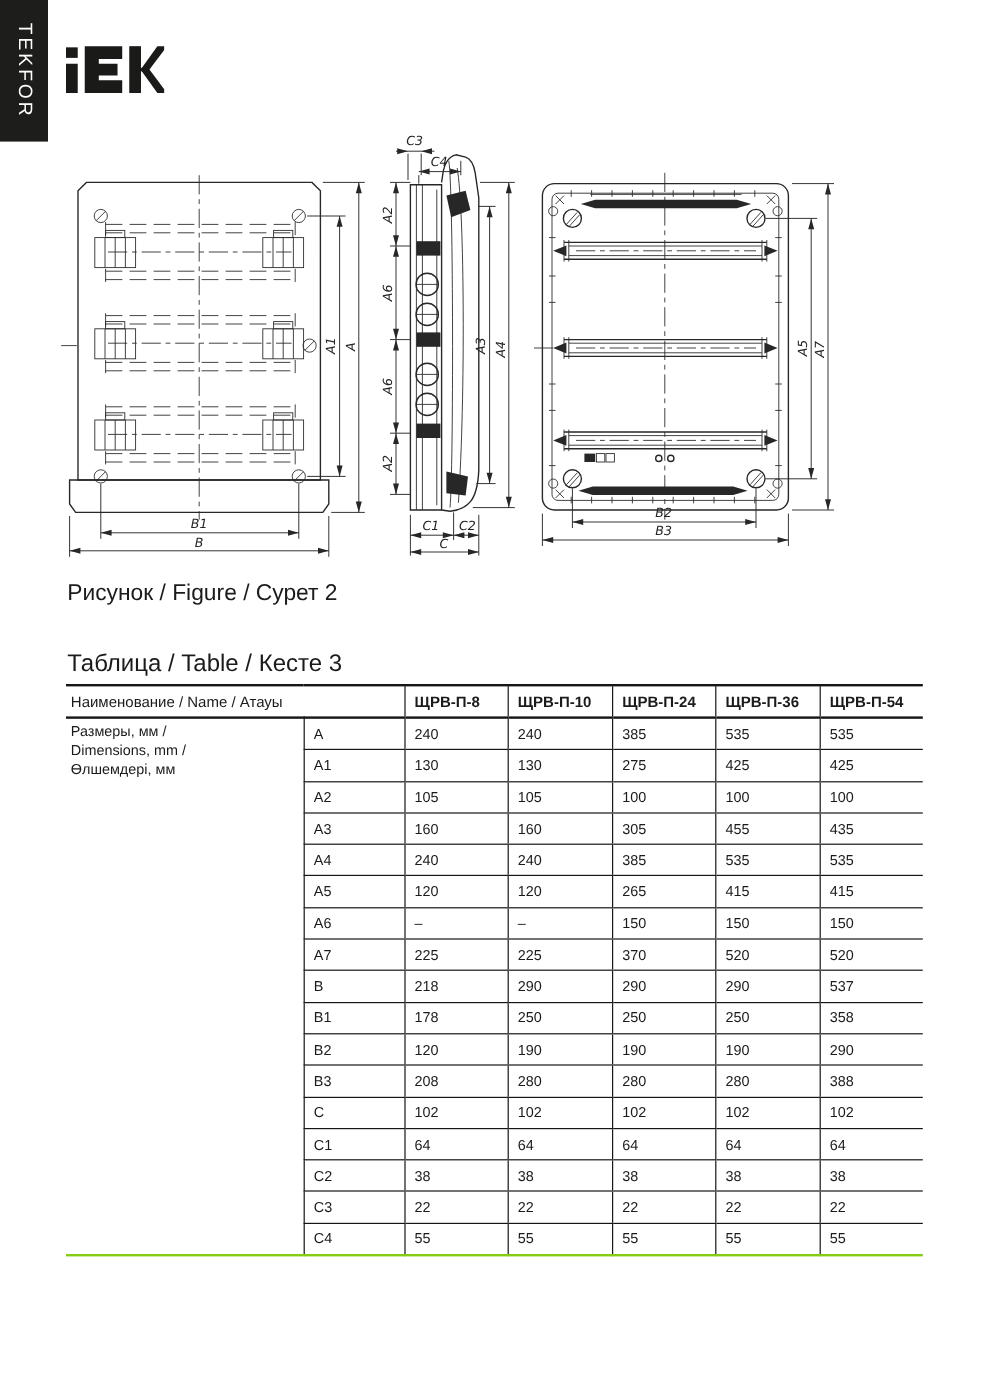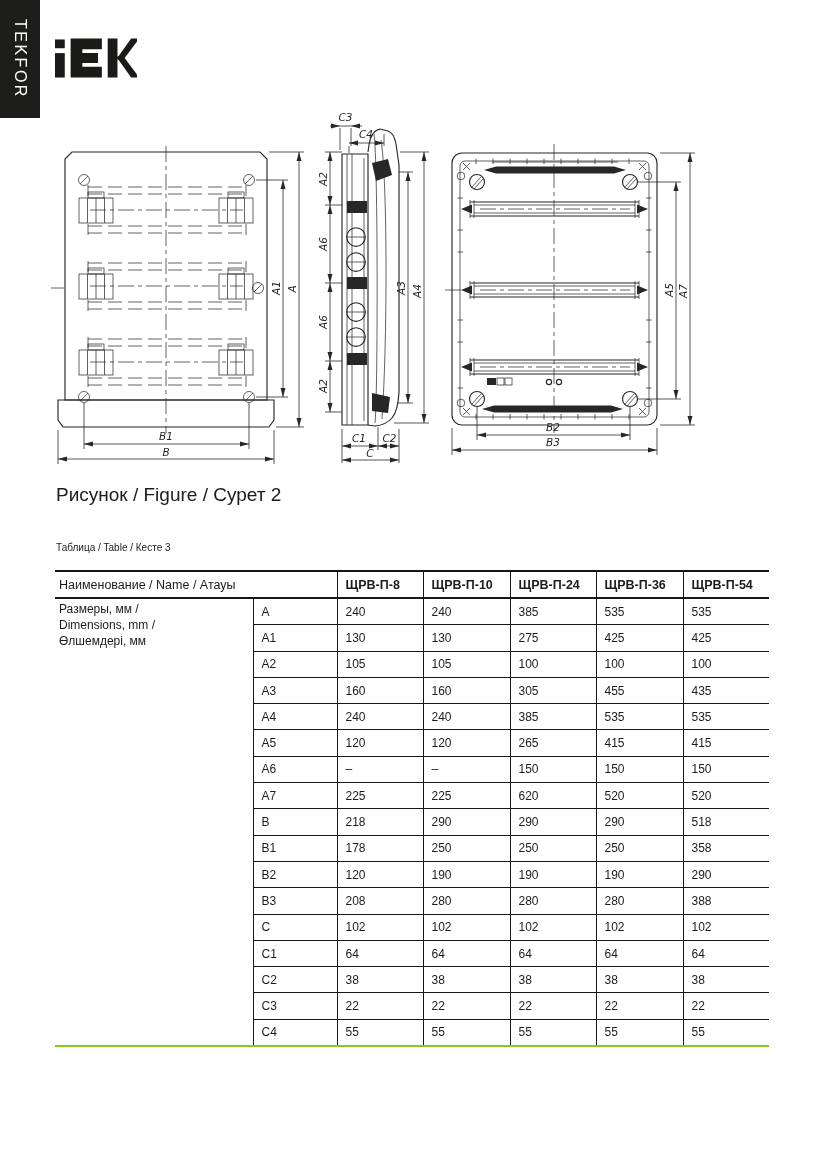--- a/index.html
+++ b/index.html
@@ -12,21 +12,21 @@
     position:absolute; left:0; top:0; width:40px; height:118px;
     background:#1d1d1b; display:flex; align-items:center; justify-content:center;
   }
   .brand-bar span {
     color:#fff; writing-mode:vertical-rl; font-size:16px; letter-spacing:2.5px;
     font-weight:400;
   }
   .logo { position:absolute; left:55px; top:38px; }
   
   .fig-caption { position:absolute; left:56px; top:484px; font-size:19px; }
-  .table-title { position:absolute; left:56px; top:542px; font-size:10px; }
+  .table-title { position:absolute; left:56px; top:542px; font-size:20px; }
   
   .drawing { position:absolute; left:45px; top:105px; }
   .ln   { stroke:#272727; fill:none; stroke-width:1.15; }
   .thin { stroke:#2e2e2e; fill:none; stroke-width:0.75; }
   .dash { stroke-dasharray:14 6; }
   .cl   { stroke:#2e2e2e; fill:none; stroke-width:0.75; stroke-dasharray:16 4 4 4; }
   .dim  { stroke:#2b2b2b; fill:none; stroke-width:0.8; }
   .arr  { fill:#272727; stroke:none; }
   .dtx  { font:italic 10.5px "DejaVu Sans", sans-serif; fill:#242424; }
   
@@ -348,31 +348,31 @@
           <td class="val">–</td>
           <td class="val">–</td>
           <td class="val">150</td>
           <td class="val">150</td>
           <td class="val">150</td>
         </tr>
         <tr>
           <td class="param">A7</td>
           <td class="val">225</td>
           <td class="val">225</td>
-          <td class="val">620</td>
+          <td class="val">370</td>
           <td class="val">520</td>
           <td class="val">520</td>
         </tr>
         <tr>
           <td class="param">B</td>
           <td class="val">218</td>
           <td class="val">290</td>
           <td class="val">290</td>
           <td class="val">290</td>
-          <td class="val">518</td>
+          <td class="val">537</td>
         </tr>
         <tr>
           <td class="param">B1</td>
           <td class="val">178</td>
           <td class="val">250</td>
           <td class="val">250</td>
           <td class="val">250</td>
           <td class="val">358</td>
         </tr>
         <tr>

